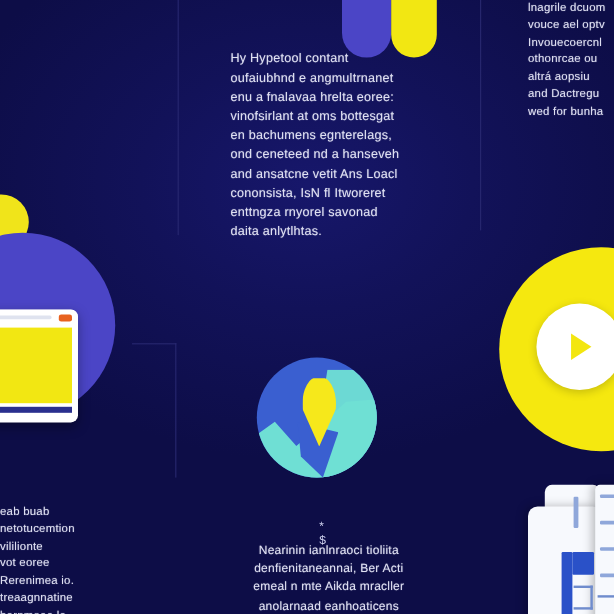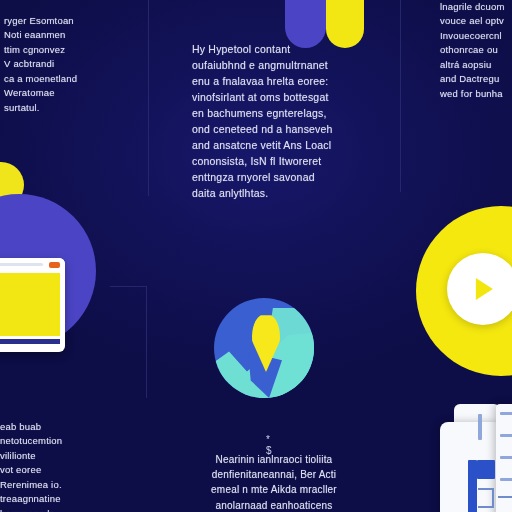--- a/index.html
+++ b/index.html
@@ -264,27 +264,20 @@
     <div class="doc-line" style="left:38px; top:10px; width:4px; height:26px;"></div>
     <div class="doc-line" style="left:60px; top:8px; width:22px; height:3px;"></div>
     <div class="doc-line" style="left:60px; top:30px; width:22px; height:3px;"></div>
     <div class="doc-line" style="left:60px; top:52px; width:22px; height:3px;"></div>
     <div class="doc-line" style="left:60px; top:74px; width:22px; height:3px;"></div>
 
     <div class="doc-bracket" style="left:38px; top:84px; width:14px; height:16px;"></div>
     <div class="doc-bracket" style="left:58px; top:92px; width:16px; height:24px;"></div>
   </div>
 
-  <div class="text-block tb-topleft" style="left:4px; top:14px; width:128px;">ryger Esomtoan
-Noti eaanmen
-ttim cgnonvez
-V acbtrandi
-ca a moenetland
-Weratomae
-surtatul.</div>
 
   <div class="text-block tb-center" style="left:192px; top:42px; width:178px;">Hy Hypetool contant
 oufaiubhnd e angmultrnanet
 enu a fnalavaa hrelta eoree:
 vinofsirlant at oms bottesgat
 en bachumens egnterelags,
 ond ceneteed nd a hanseveh
 and ansatcne vetit Ans Loacl
 cononsista, IsN fl Itworeret
 enttngza rnyorel savonad

